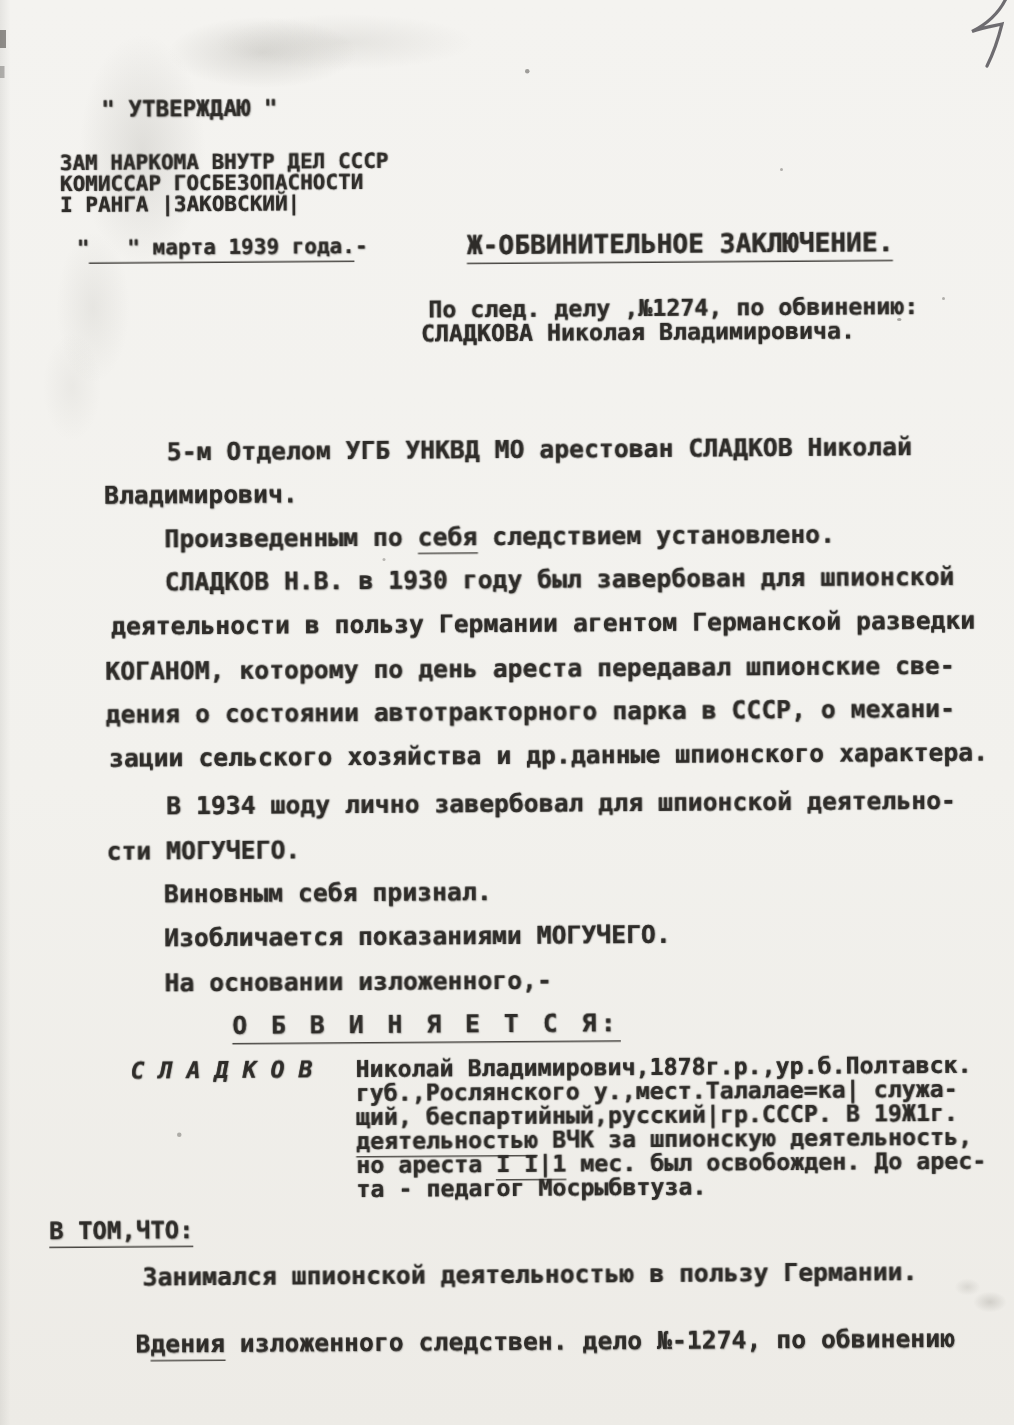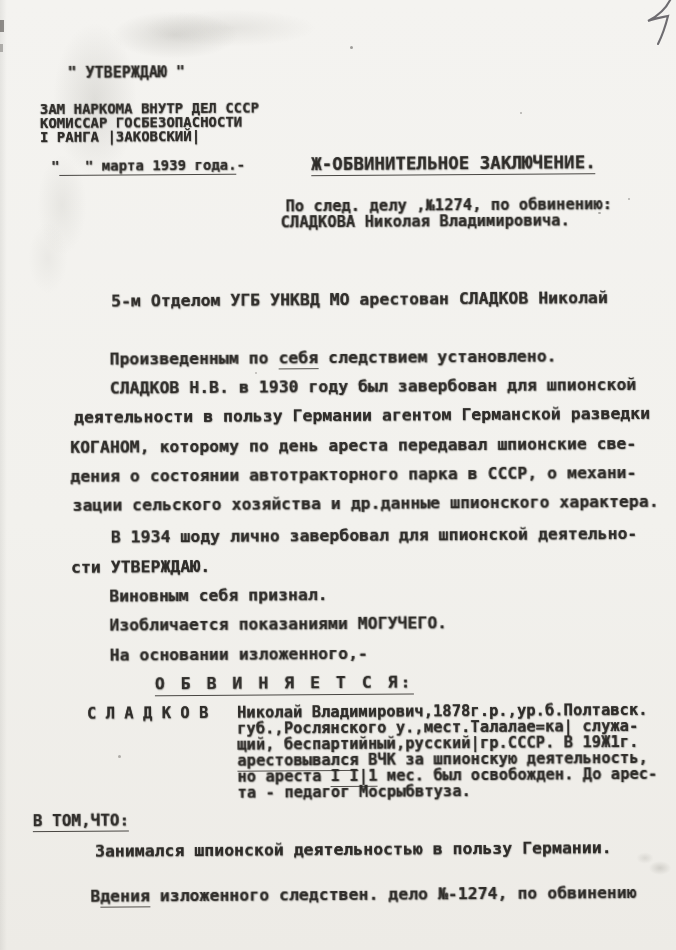--- a/index.html
+++ b/index.html
@@ -65,39 +65,40 @@
   <div class="line fs14" style="left:42px;top:127px;">I РАНГА |ЗАКОВСКИЙ|</div>
 
   <div class="line fs14" style="left:53px;top:156px;"><span>"</span><span class="ul">   " марта 1939 года.</span><span>-</span></div>
 
   <div class="line fs175 ul" style="left:313px;top:154px;"><span>Ж-</span><span>ОБВИНИТЕЛЬНОЕ ЗАКЛЮЧЕНИЕ.</span></div>
 
   <div class="line fs155" style="left:287px;top:198px;">По след. делу ,№1274, по обвинению:</div>
   <div class="line fs155" style="left:282px;top:214px;">СЛАДКОВА Николая Владимировича.</div>
 
   <div class="line fs165" style="left:112px;top:291px;">5-м Отделом УГБ УНКВД МО арестован СЛАДКОВ Николай</div>
+  <div class="line fs165" style="left:70px;top:320px;">Владимирович.</div>
   <div class="line fs165" style="left:110px;top:349px;"><span>Произведенным по </span><span class="ul-word">себя</span><span> следствием установлено.</span></div>
   <div class="line fs165" style="left:110px;top:378px;">СЛАДКОВ Н.В. в 1930 году был завербован для шпионской</div>
   <div class="line fs165" style="left:74px;top:407px;">деятельности в пользу Германии агентом Германской разведки</div>
   <div class="line fs165" style="left:70px;top:437px;">КОГАНОМ, которому по день ареста передавал шпионские све-</div>
   <div class="line fs165" style="left:70px;top:466px;">дения о состоянии автотракторного парка в СССР, о механи-</div>
   <div class="line fs165" style="left:72px;top:495px;">зации сельского хозяйства и др.данные шпионского характера.</div>
   <div class="line fs165" style="left:110px;top:527px;">В 1934 шоду лично завербовал для шпионской деятельно-</div>
-  <div class="line fs165" style="left:70px;top:557px;">сти УТВЕРЖДАЮ.</div>
+  <div class="line fs165" style="left:70px;top:557px;">сти МОГУЧЕГО.</div>
   <div class="line fs165" style="left:108px;top:586px;">Виновным себя признал.</div>
   <div class="line fs165" style="left:108px;top:615px;">Изобличается показаниями МОГУЧЕГО.</div>
   <div class="line fs165" style="left:108px;top:645px;">На основании изложенного,-</div>
 
   <div class="line fs165 sp3 ul" style="left:153px;top:674px;">О Б В И Н Я Е Т С Я:</div>
 
-  <div class="line fs155" style="left:85px;top:704px;">С Л А Д К О В</div>
+  <div class="line fs155" style="left:85px;top:704px;font-style:italic;">С Л А Д К О В</div>
   <div class="line fs155" style="left:235px;top:704px;">Николай Владимирович,1878г.р.,ур.б.Полтавск.</div>
   <div class="line fs155" style="left:235px;top:720px;">губ.,Рослянского у.,мест.Талалае=ка| служа-</div>
   <div class="line fs155" style="left:235px;top:736px;">щий, беспартийный,русский|гр.СССР. В 19Ж1г.</div>
-  <div class="line fs155" style="left:235px;top:752px;"><span class="ul-word">арестовывался</span><span> ВЧК за шпионскую деятельность,</span></div>
+  <div class="line fs155" style="left:235px;top:752px;"><span class="ul-word">деятельностью</span><span> ВЧК за шпионскую деятельность,</span></div>
   <div class="line fs155" style="left:235px;top:768px;"><span>но ареста </span><span class="ul-word">I I|1</span><span> мес. был освобожден. До арес-</span></div>
   <div class="line fs155" style="left:235px;top:784px;">та - педагог Мосрыбвтуза.</div>
 
   <div class="line fs16 ul" style="left:30px;top:810px;">В ТОМ,ЧТО:</div>
 
   <div class="line fs165" style="left:92px;top:841px;">Занимался шпионской деятельностью в пользу Германии.</div>
 
   <div class="line fs165" style="left:87px;top:886px;"><span>В</span><span class="ul-word">дения</span><span> изложенного следствен. дело №-1274, по обвинению</span></div>
 
 </div>

